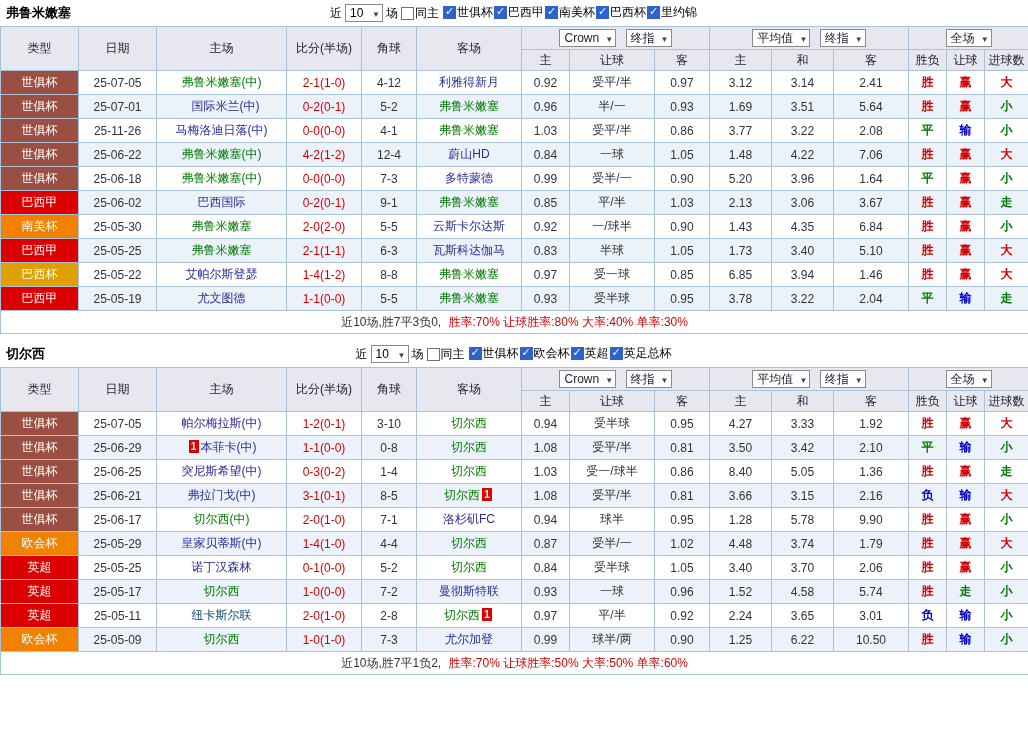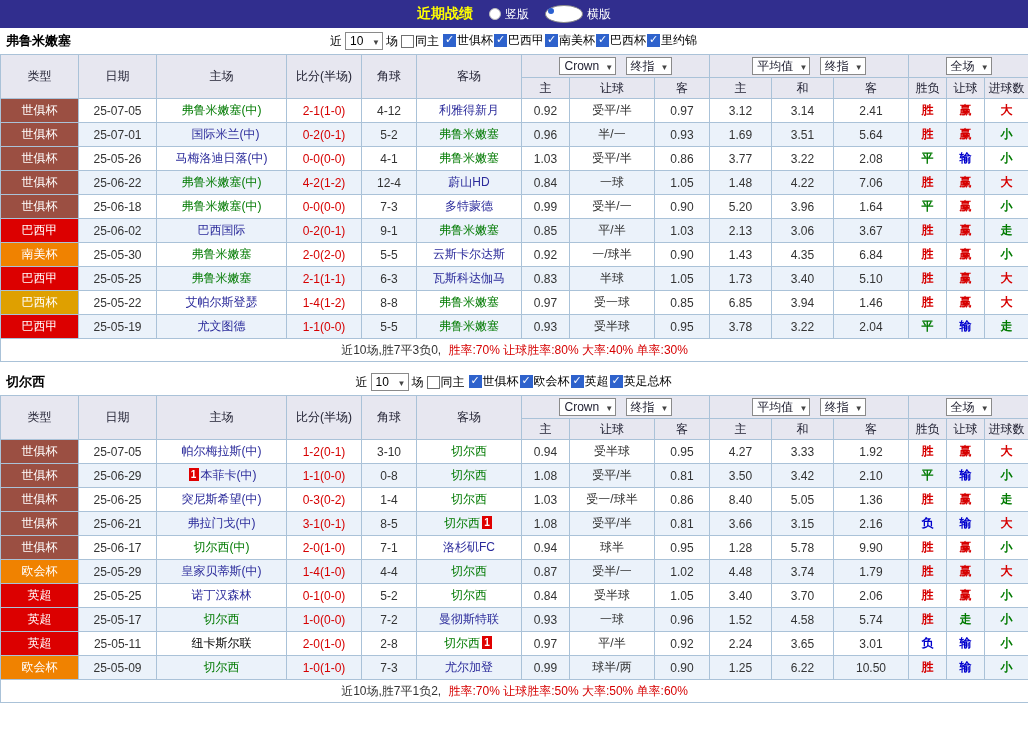--- a/index.html
+++ b/index.html
@@ -75,31 +75,20 @@
     padding: 0 1px; margin: 0 2px; vertical-align: 1px; font-weight: bold;
   }
   .section.second { margin-top: 7px; }
   a.teamlink { text-decoration: none; cursor: pointer; }
 </style>
 </head>
 <body>
 
 <div class="page">
 
-  <div class="topbar">
-    <span class="title">近期战绩</span>
-    <label class="radio-item">
-      <span class="radio"></span>
-      <span>竖版</span>
-    </label>
-    <label class="radio-item">
-      <span class="radio sel"></span>
-      <span>横版</span>
-    </label>
-  </div>
 
   <div class="section">
     <div class="section-bar">
       <span class="team-name">弗鲁米嫩塞</span>
       <div class="filters">
         <span>近</span>
         <span class="sel">10</span>
         <span>场</span>
         <label class="cb-item">
           <span class="cb"></span>
@@ -203,21 +192,21 @@
             <td>0.93</td>
             <td>1.69</td>
             <td>3.51</td>
             <td>5.64</td>
             <td class="result" style="color: rgb(214, 0, 0);">胜</td>
             <td class="result" style="color: rgb(214, 0, 0);">赢</td>
             <td class="result" style="color: rgb(0, 122, 0);">小</td>
           </tr>
           <tr>
             <td style="color: rgb(255, 255, 255); background: rgb(155, 79, 66);">世俱杯</td>
-            <td>25-05-26</td>
+            <td>25-11-26</td>
             <td><a class="teamlink" style="color: rgb(43, 43, 155);">马梅洛迪日落(中)</a></td>
             <td class="score">0-0(0-0)</td>
             <td>4-1</td>
             <td><a class="teamlink" style="color: rgb(0, 122, 0);">弗鲁米嫩塞</a></td>
             <td>1.03</td>
             <td>受平/半</td>
             <td>0.86</td>
             <td>3.77</td>
             <td>3.22</td>
             <td>2.08</td>
@@ -565,21 +554,21 @@
             <td>1.52</td>
             <td>4.58</td>
             <td>5.74</td>
             <td class="result" style="color: rgb(214, 0, 0);">胜</td>
             <td class="result" style="color: rgb(0, 122, 0);">走</td>
             <td class="result" style="color: rgb(0, 122, 0);">小</td>
           </tr>
           <tr>
             <td style="color: rgb(255, 255, 255); background: rgb(220, 0, 0);">英超</td>
             <td>25-05-11</td>
-            <td><a class="teamlink" style="color: #000000;">纽卡斯尔联</a></td>
+            <td><a class="teamlink" style="color: #0c4a6e;">纽卡斯尔联</a></td>
             <td class="score">2-0(1-0)</td>
             <td>2-8</td>
             <td><a class="teamlink" style="color: rgb(0, 122, 0);">切尔西</a><span class="card">1</span></td>
             <td>0.97</td>
             <td>平/半</td>
             <td>0.92</td>
             <td>2.24</td>
             <td>3.65</td>
             <td>3.01</td>
             <td class="result" style="color: rgb(0, 0, 204);">负</td>

